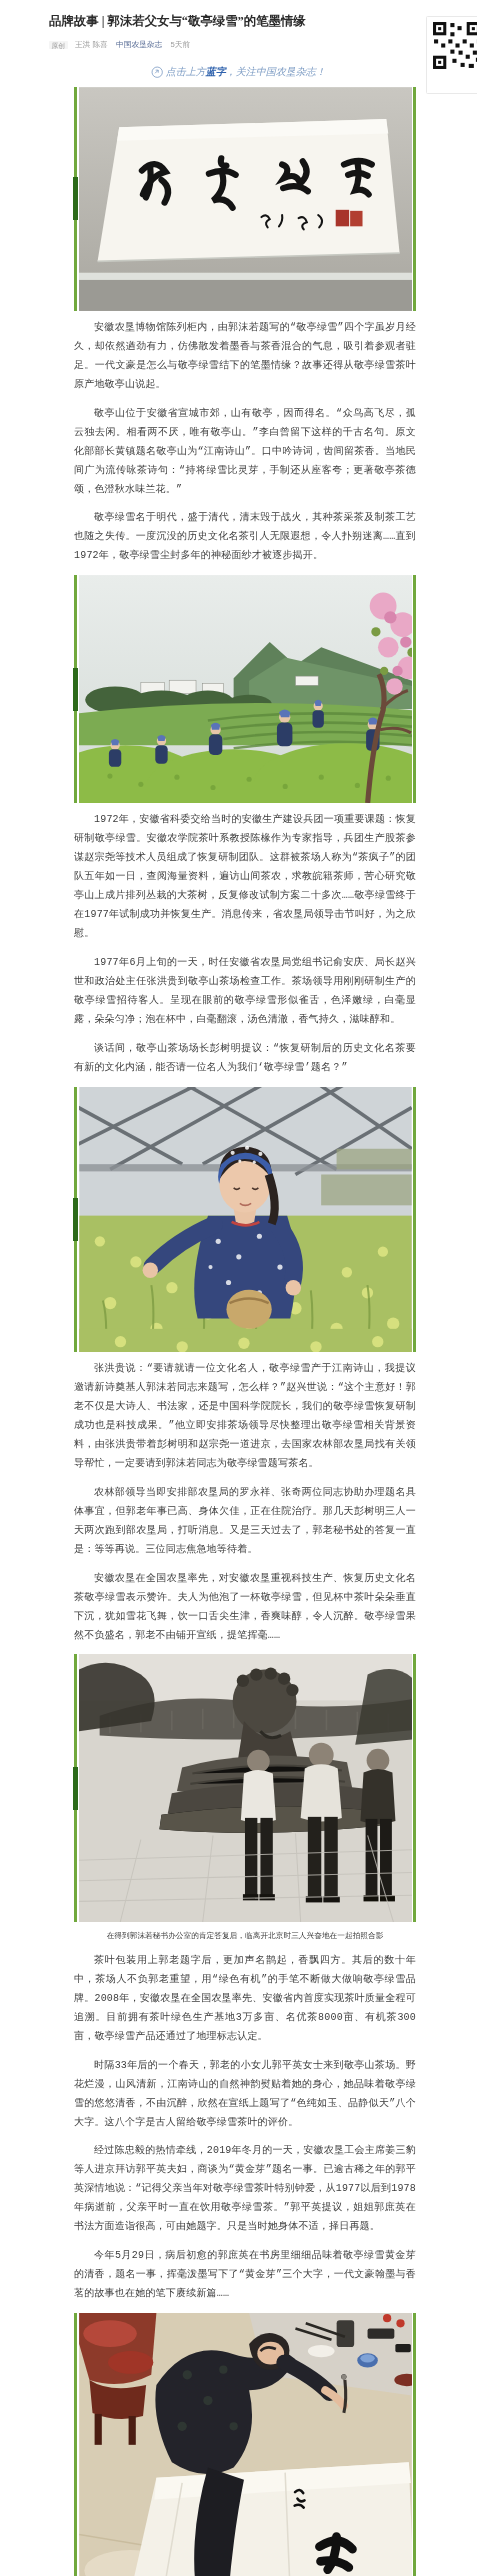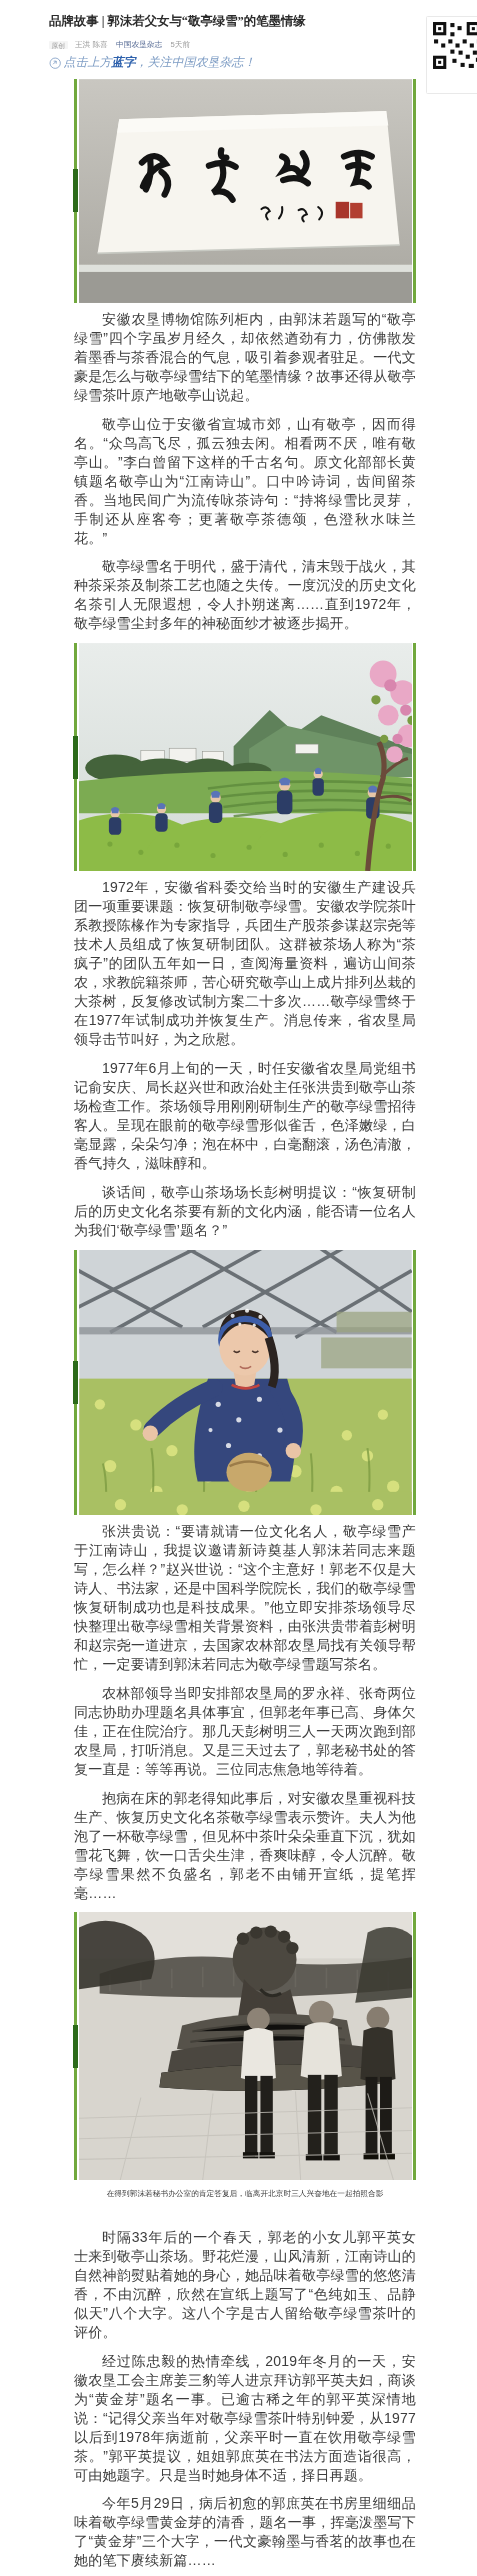--- a/index.html
+++ b/index.html
@@ -10,36 +10,36 @@
   .meta{font-size:7.7px;color:#9b9b9b;height:11.3px;line-height:11.3px;}
   .meta .orig{background:#f5f5f5;color:#9b9b9b;padding:0.5px 2.6px;border-radius:1px;margin-right:5.2px;font-size:6.7px;}
   .meta .authors{margin-right:6.2px;color:#9b9b9b;}
   .meta .account{color:#576b95;margin-right:6.2px;cursor:pointer;margin-top:40px;}
   .meta .time{color:#9b9b9b;}
   
   .topqr{position:absolute;top:15.5px;right:-19.6px;width:60px;height:68px;background:#fff;
          border:0.5px solid #e9e9e9;border-radius:1.5px;padding:4.1px;}
   .topqr svg{display:block;}
   
-  .follow{margin-top:4px;font-size:12px;color:#7d9cc4;
+  .follow{margin-top:15px;text-align:center;font-size:10px;color:#7d9cc4;
           font-family:"Liberation Serif","DejaVu Serif",serif;font-style:italic;}
   .follow .blue{color:#2f62ad;font-weight:bold;}
   .follow svg{vertical-align:-3.1px;margin-right:2.1px;}
   
   .content{width:342px;margin-left:25px;margin-top:7.2px;}
-  .content p.para{font-size:14px;line-height:19px;margin:0 0 9.8px 0;text-align:justify;
-          text-indent:2em;word-break:break-all;color:#3d3d3d;letter-spacing:0.2px;}
+  .content p.para{font-size:10px;line-height:19px;margin:0 0 9.8px 0;text-align:justify;
+          text-indent:2em;word-break:break-all;color:#3d3d3d;letter-spacing:0.2px;font-family:Liberation Mono, monospace;}
   
   .imgwrap{position:relative;margin:0 0 7.2px 0;padding:0 4.6px;}
   .imgwrap .bar-l,.imgwrap .bar-r{position:absolute;top:0;bottom:0;width:2.6px;background:#71a83d;}
   .imgwrap .bar-l{left:0;} .imgwrap .bar-r{right:0;}
   .imgwrap .notch{position:absolute;left:-1px;top:50%;margin-top:-21.6px;width:4.6px;height:43px;background:#2c6a1a;}
   .imgwrap .ph{display:block;width:333px;overflow:hidden;}
   .imgwrap svg{display:block;}
-  .caption{font-size:7.7px;line-height:13.4px;color:#3c3c3c;text-align:center;margin:0 0 27px 0;}
+  .caption{font-size:7.7px;line-height:13.4px;color:#3c3c3c;text-align:center;margin:0 0 8px 0;}
 </style>
 </head>
 <body>
 
 <div class="page">
 
   <div class="topqr">
     <svg width="49" height="49" viewBox="0 0 96 96">
       <rect width="96" height="96" fill="#fff"></rect>
       <g fill="#111">
@@ -352,21 +352,21 @@
                 <circle cx="320" cy="498" r="11"></circle>
                 <circle cx="460" cy="505" r="11"></circle>
                 <circle cx="580" cy="495" r="11"></circle>
               </g>
         </svg>
         </div>
       </div>
 
       <p class="para">张洪贵说：“要请就请一位文化名人，敬亭绿雪产于江南诗山，我提议邀请新诗奠基人郭沫若同志来题写，怎么样？”赵兴世说：“这个主意好！郭老不仅是大诗人、书法家，还是中国科学院院长，我们的敬亭绿雪恢复研制成功也是科技成果。”他立即安排茶场领导尽快整理出敬亭绿雪相关背景资料，由张洪贵带着彭树明和赵宗尧一道进京，去国家农林部农垦局找有关领导帮忙，一定要请到郭沫若同志为敬亭绿雪题写茶名。</p>
       <p class="para">农林部领导当即安排部农垦局的罗永祥、张奇两位同志协助办理题名具体事宜，但郭老年事已高、身体欠佳，正在住院治疗。那几天彭树明三人一天两次跑到部农垦局，打听消息。又是三天过去了，郭老秘书处的答复一直是：等等再说。三位同志焦急地等待着。</p>
-      <p class="para">抱病在床的郭老得知此事后，对安徽农垦重视科技生产、恢复历史文化名茶敬亭绿雪表示赞许。夫人为他泡了一杯敬亭绿雪，但见杯中茶叶朵朵垂直下沉，犹如雪花飞舞，饮一口舌尖生津，香爽味醇，令人沉醉。敬亭绿雪果然不负盛名，郭老不由铺开宣纸，提笔挥毫……</p>
+      <p class="para">安徽农垦在全国农垦率先，对安徽农垦重视科技生产、恢复历史文化名茶敬亭绿雪表示赞许。夫人为他泡了一杯敬亭绿雪，但见杯中茶叶朵朵垂直下沉，犹如雪花飞舞，饮一口舌尖生津，香爽味醇，令人沉醉。敬亭绿雪果然不负盛名，郭老不由铺开宣纸，提笔挥毫……</p>
 
       <div class="imgwrap">
         <div class="bar-l"></div>
         <div class="notch"></div>
         <div class="bar-r"></div>
         <div class="ph">
         <svg width="333" height="268" viewBox="0 0 646 520">
           <rect width="646" height="520" fill="#d8d5ce"></rect>
           <rect x="0" y="0" width="646" height="90" fill="#e3e0da"></rect>
           <path d="M40 120 q140 -50 300 -26 q160 18 306 -6 l0 60 q-300 30 -606 10 Z" fill="#4a473f" opacity=".85"></path>
@@ -423,20 +423,21 @@
             <path d="M0 400 L646 380"></path>
                 <path d="M0 440 L646 424"></path>
                 <path d="M0 480 L646 468"></path>
                 <path d="M120 360 L80 520 M260 352 L240 520 M420 348 L430 520 M560 352 L610 520"></path>
           </g>
         </svg>
         </div>
       </div>
       <p class="caption">在得到郭沫若秘书办公室的肯定答复后，临离开北京时三人兴奋地在一起拍照合影</p>
 
+      <p class="para">茶叶包装用上郭老题字后，更加声名鹊起，香飘四方。其后的数十年中，茶场人不负郭老重望，用“绿色有机”的手笔不断做大做响敬亭绿雪品牌。2008年，安徽农垦在全国农垦率先、安徽省内首度实现茶叶质量全程可追溯。目前拥有茶叶绿色生产基地3万多亩、名优茶8000亩、有机茶300亩，敬亭绿雪产品还通过了地理标志认定。</p>
       <p class="para">时隔33年后的一个春天，郭老的小女儿郭平英女士来到敬亭山茶场。野花烂漫，山风清新，江南诗山的自然神韵熨贴着她的身心，她品味着敬亭绿雪的悠悠清香，不由沉醉，欣然在宣纸上题写了“色纯如玉、品静似天”八个大字。这八个字是古人留给敬亭绿雪茶叶的评价。</p>
       <p class="para">经过陈忠毅的热情牵线，2019年冬月的一天，安徽农垦工会主席姜三豹等人进京拜访郭平英夫妇，商谈为“黄金芽”题名一事。已逾古稀之年的郭平英深情地说：“记得父亲当年对敬亭绿雪茶叶特别钟爱，从1977以后到1978年病逝前，父亲平时一直在饮用敬亭绿雪茶。”郭平英提议，姐姐郭庶英在书法方面造诣很高，可由她题字。只是当时她身体不适，择日再题。</p>
       <p class="para">今年5月29日，病后初愈的郭庶英在书房里细细品味着敬亭绿雪黄金芽的清香，题名一事，挥毫泼墨写下了“黄金芽”三个大字，一代文豪翰墨与香茗的故事也在她的笔下赓续新篇……</p>
 
       <div class="imgwrap">
         <div class="bar-l"></div>
 
         <div class="bar-r"></div>
         <div class="ph">
         <svg width="333" height="412" viewBox="0 0 646 800">

